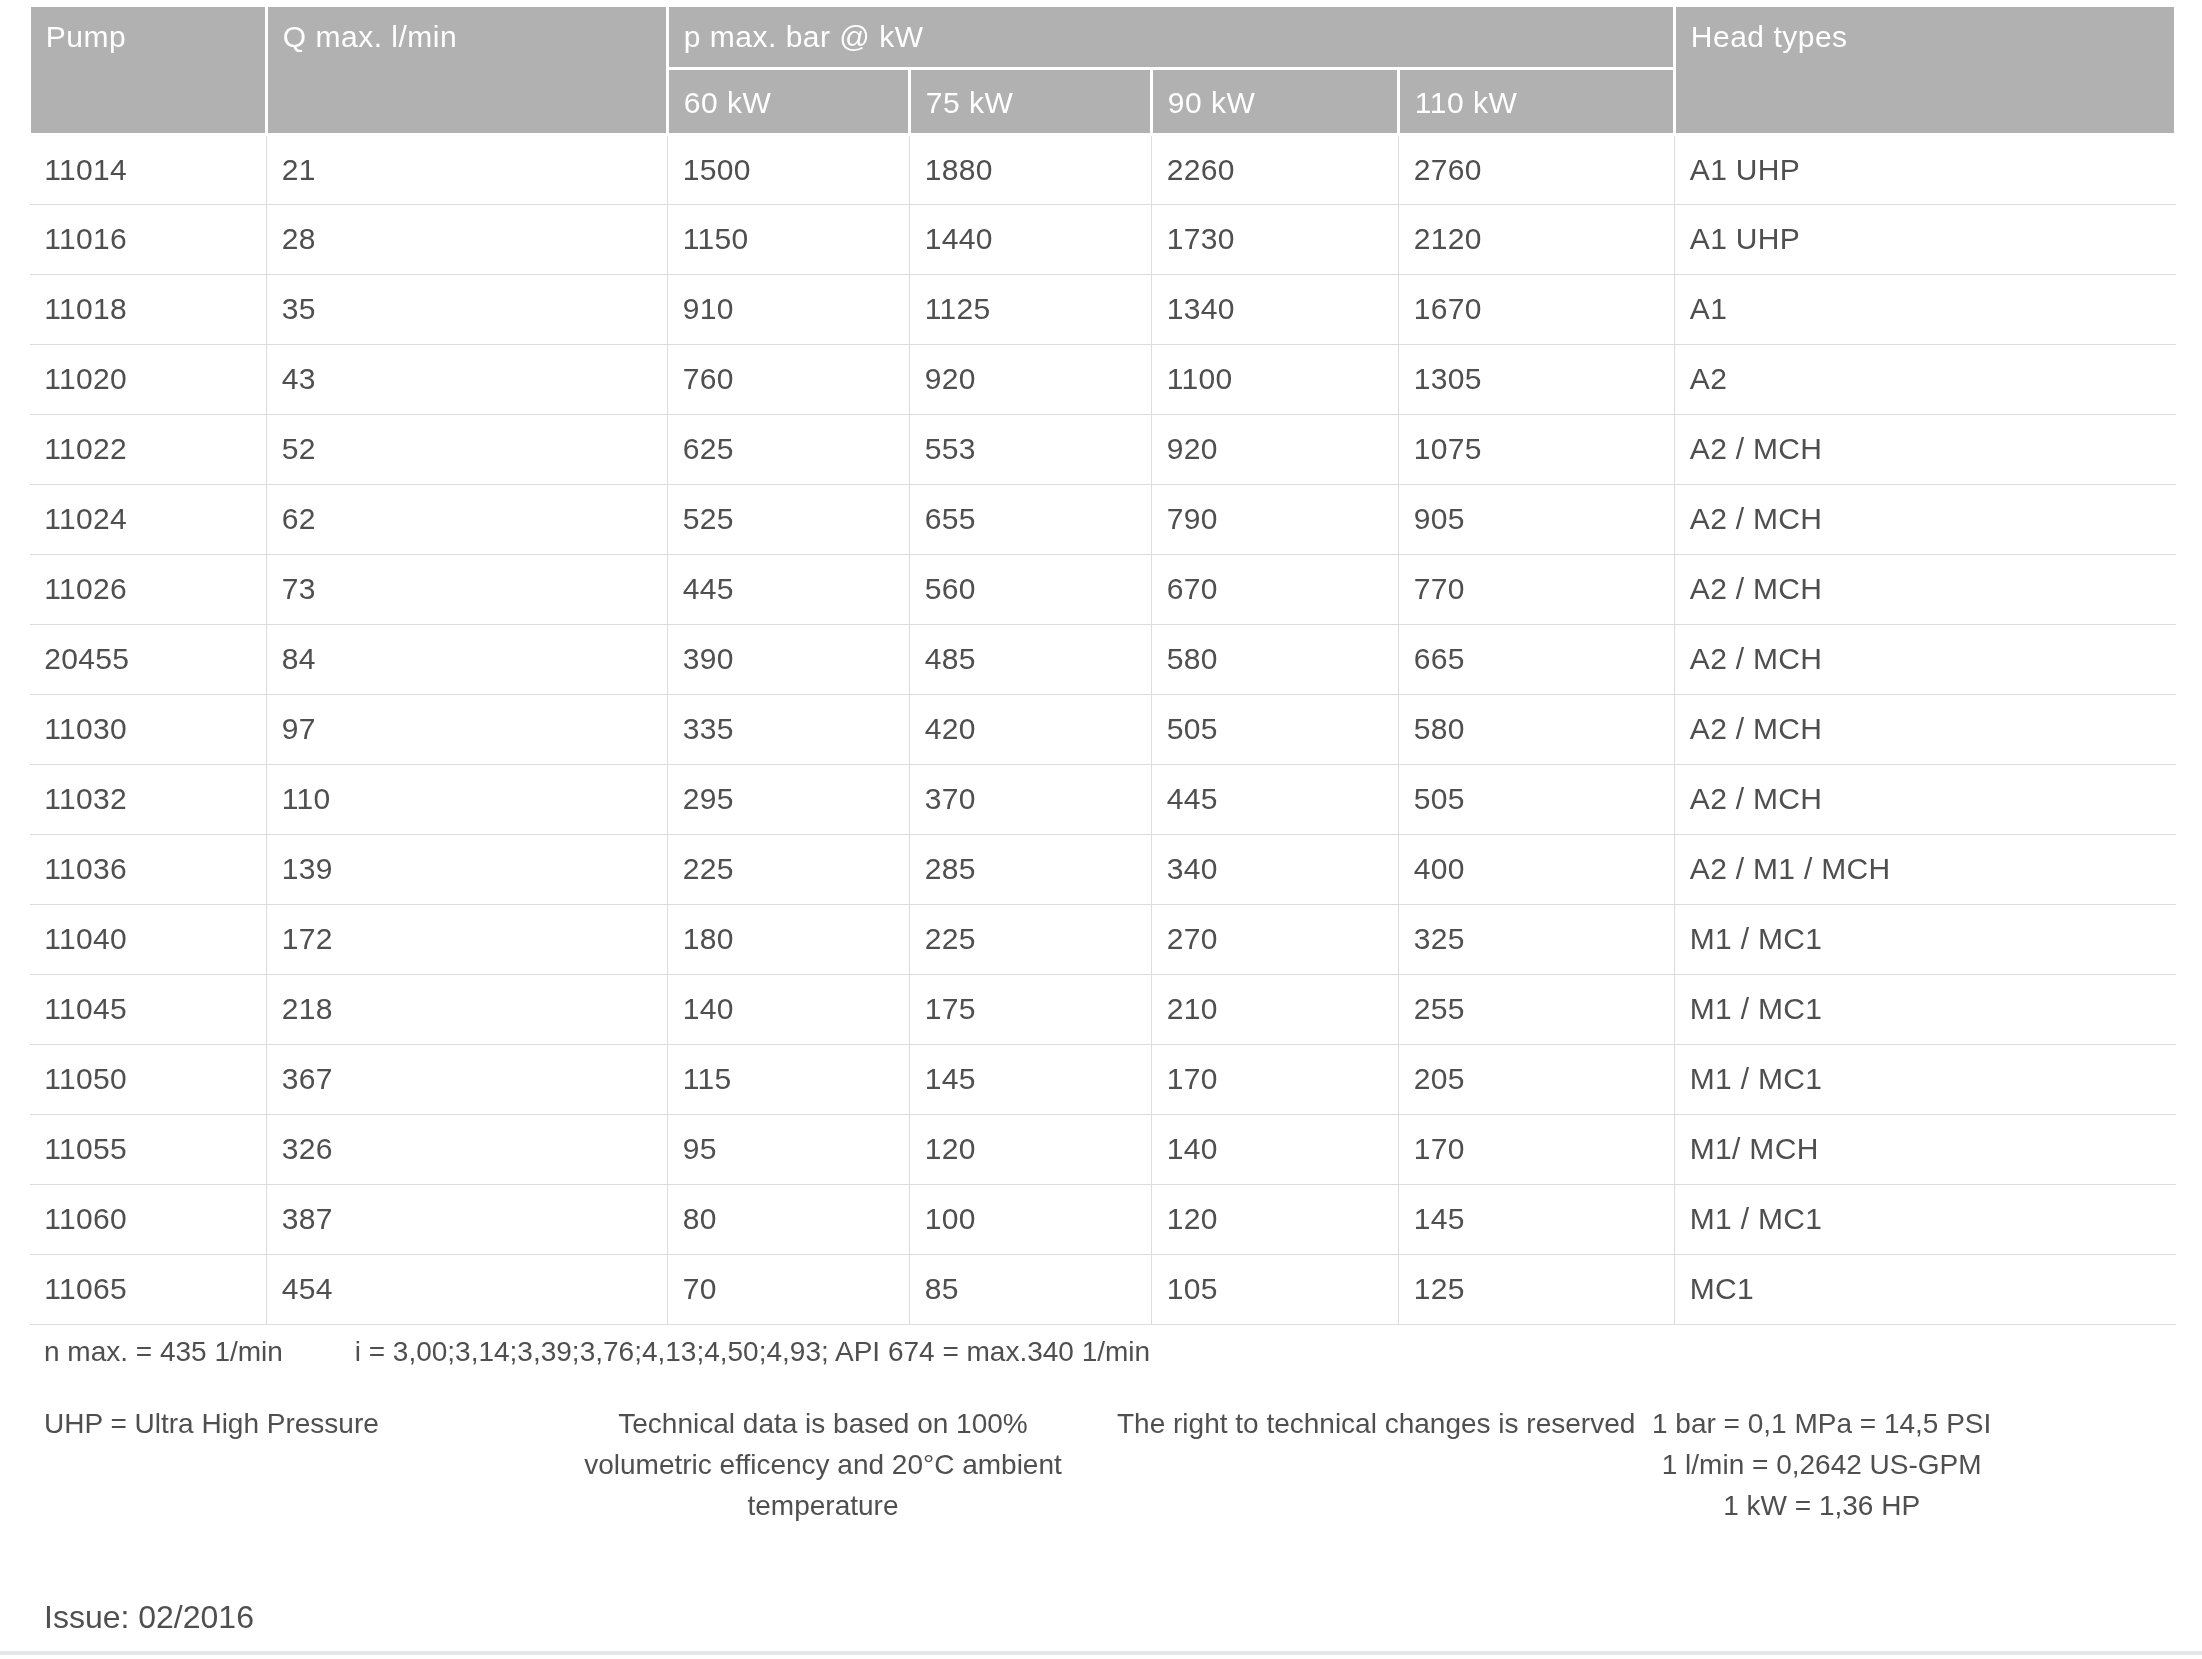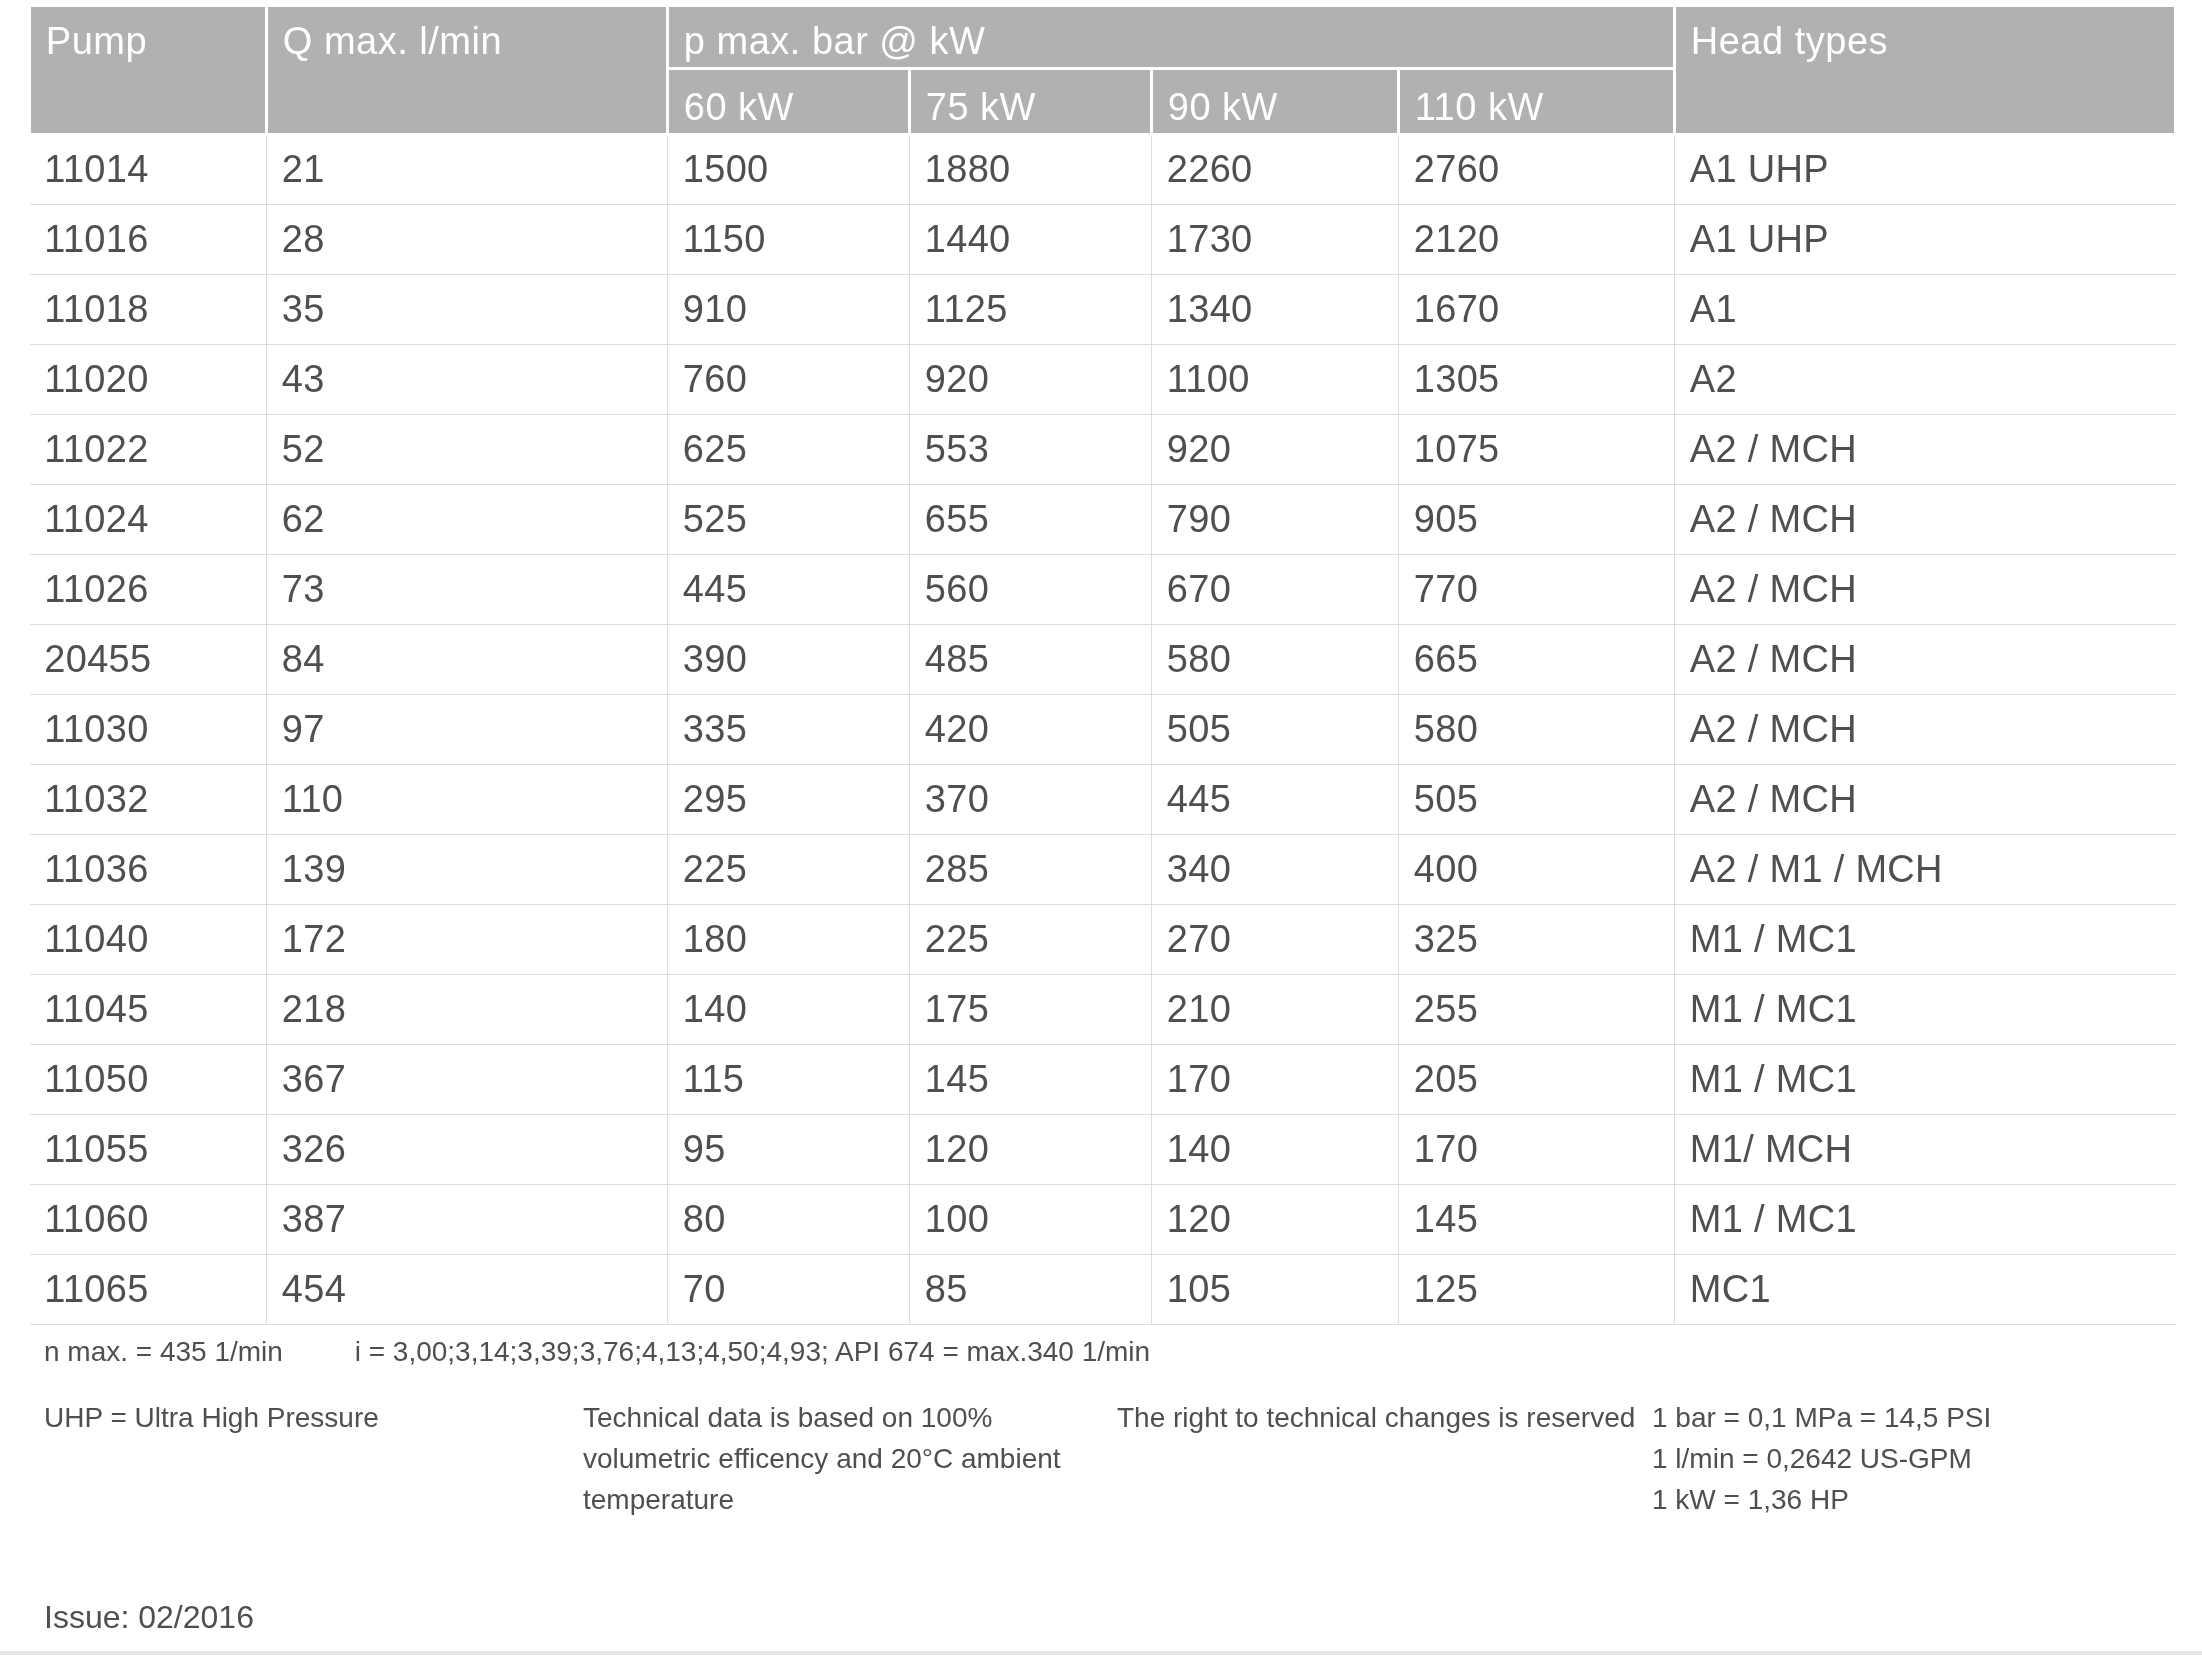--- a/index.html
+++ b/index.html
@@ -13,21 +13,21 @@
     overflow: hidden;
   }
   .page { position: absolute; inset: 0; }
 
   table.spec {
     position: absolute;
     left: 28px; top: 3.7px;
     width: 2146px;
     border-collapse: collapse;
     table-layout: fixed;
-    font-size: 38px;
+    font-size: 30px;
   }
   table.spec th {
     background: #b1b1b1;
     color: #ffffff;
     font-weight: 300;
     text-align: left;
     vertical-align: top;
     border: 3.7px solid #ffffff;
     padding: 13px 0 0 14.8px;
     letter-spacing: 0.5px;
@@ -50,21 +50,21 @@
   .notes-line {
     position: absolute;
     left: 44px; top: 1336px;
     font-size: 28px;
     white-space: nowrap;
   }
   .notes-line .seg1 { margin-right: 64px; }
   .notes-line .seg2 { }
 
   .footnotes { position: absolute; left: 0; top: 1395px; width: 100%; }
-  .fn { position: absolute; top: 2px; font-size: 28px; line-height: 41px; }
+  .fn { position: absolute; top: 8px; font-size: 28px; line-height: 41px; text-align: center; }
   .fn-uhp   { left: 44px; }
   .fn-tech  { left: 583px; width: 480px; }
   .fn-right { left: 1117px; }
   .fn-conv  { left: 1652px; }
   .fn-conv div { white-space: nowrap; }
 
   .issue {
     position: absolute;
     left: 44px; top: 1599px;
     font-size: 32px;

